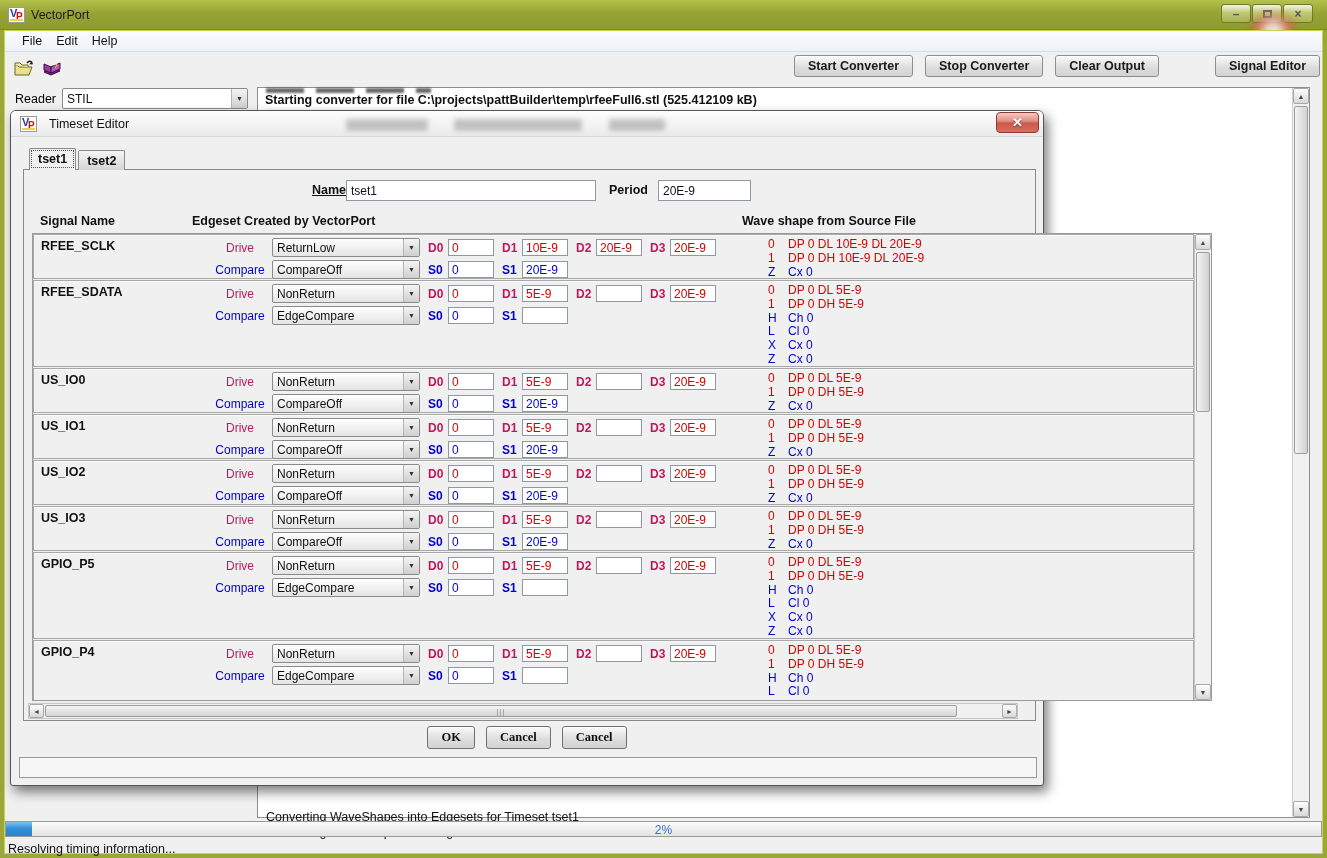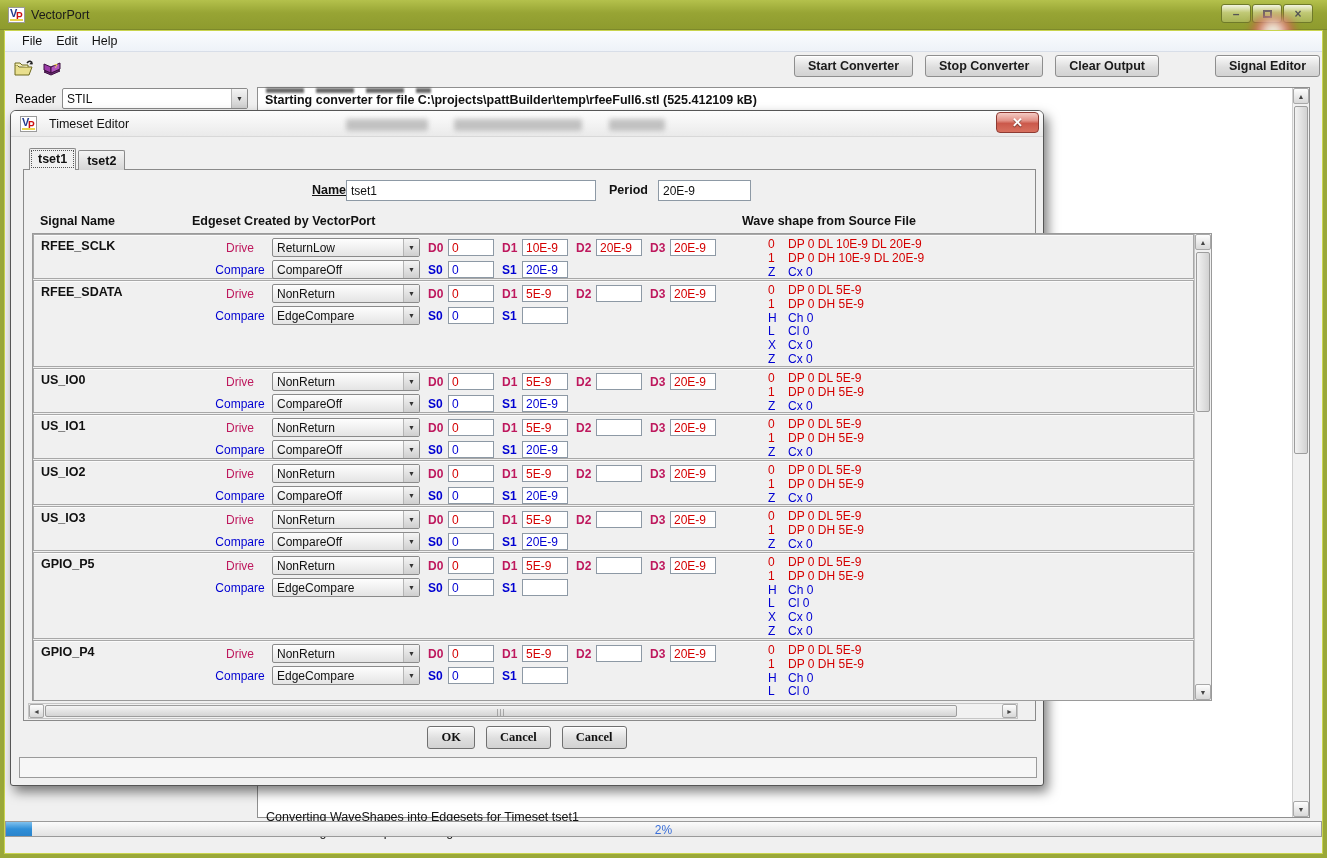--- a/index.html
+++ b/index.html
@@ -272,20 +272,23 @@
       <span class="sb-btn up">▲</span>
       <div class="sb-thumb"></div>
       <span class="sb-btn down">▼</span>
     </div>
   </div>
 
   <div class="progress">
     <div class="progress-fill"></div>
     <span class="progress-label">2%</span>
   </div>
+  <div class="statusbar">
+    <span>Resolving timing information...</span>
+  </div>
 </div>
 
 <div class="dialog">
   <div class="dlg-titlebar">
     <span class="vp-icon">
         <span class="v">V</span>
         <span class="p">P</span>
         <span class="base"></span>
       </span>
     <span class="dlg-title-text">Timeset Editor</span>

